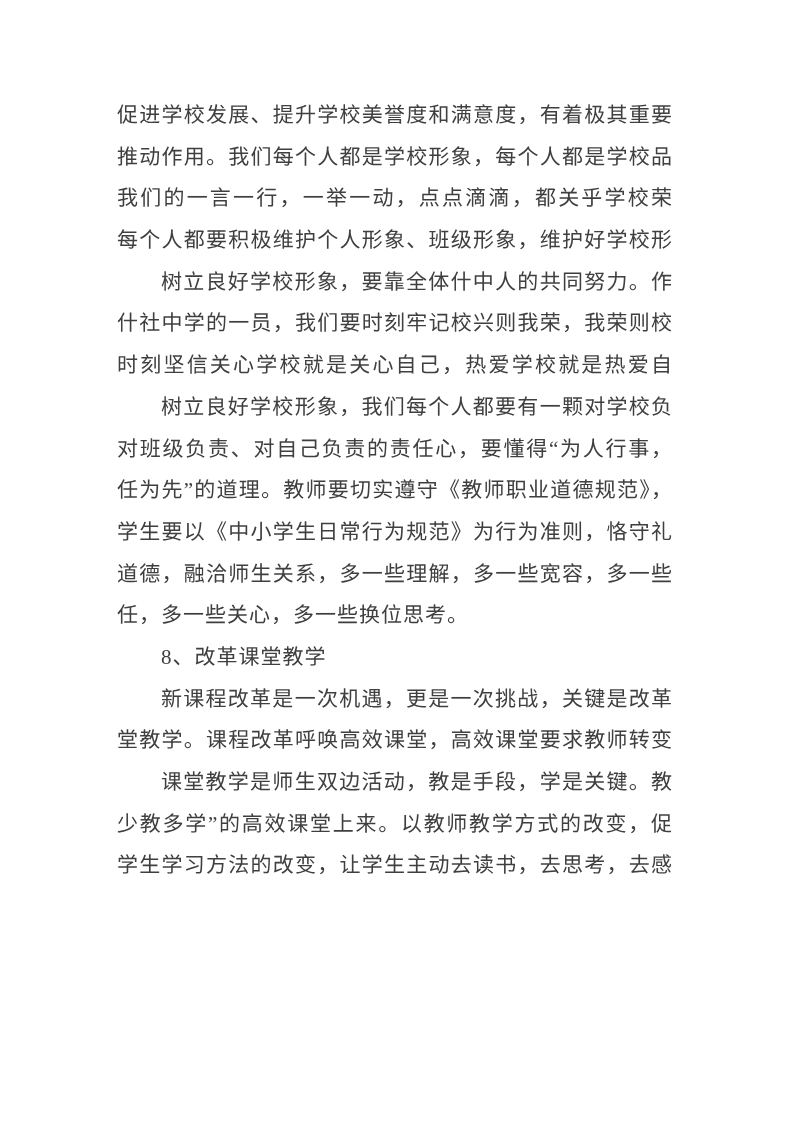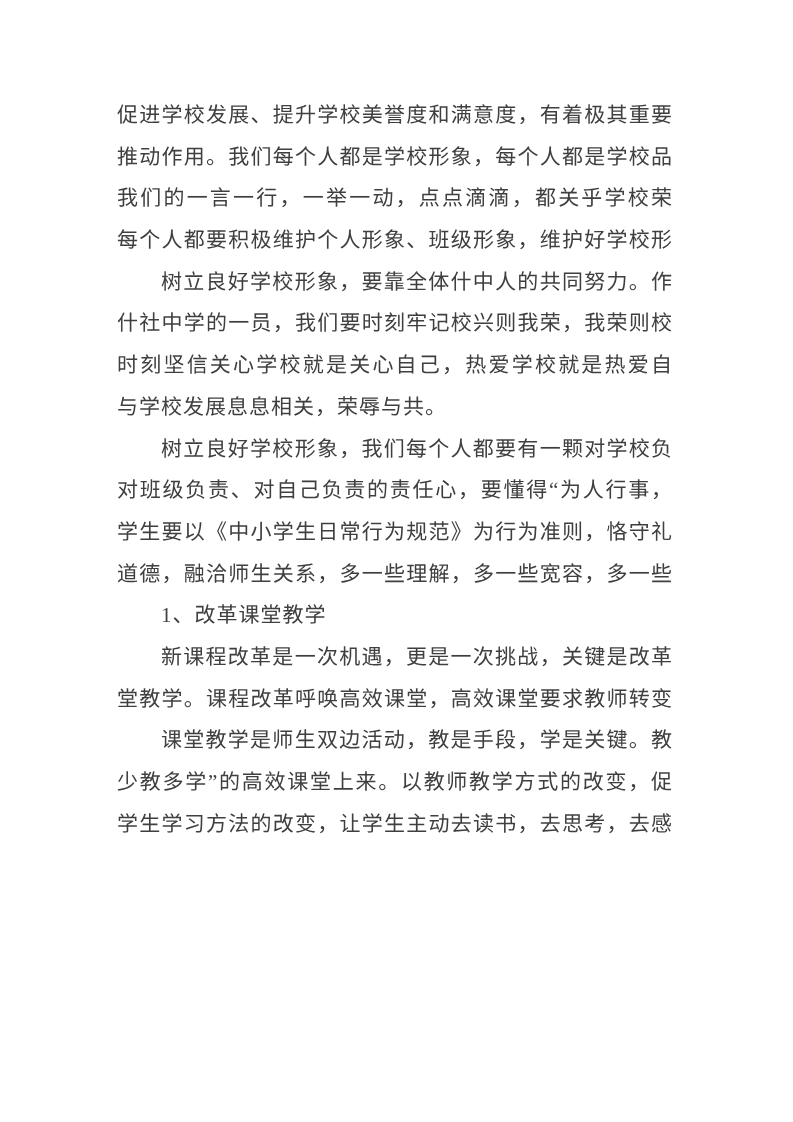--- a/index.html
+++ b/index.html
@@ -59,32 +59,33 @@
       <div class="line full">促进学校发展、提升学校美誉度和满意度，有着极其重要的</div>
       <div class="line full">推动作用。我们每个人都是学校形象，每个人都是学校品牌。</div>
       <div class="line full">我们的一言一行，一举一动，点点滴滴，都关乎学校荣辱，</div>
       <div class="line full">每个人都要积极维护个人形象、班级形象，维护好学校形象。</div>
     </div>
 
     <div class="para">
       <div class="line full indent">树立良好学校形象，要靠全体什中人的共同努力。作为</div>
       <div class="line full">什社中学的一员，我们要时刻牢记校兴则我荣，我荣则校兴，</div>
       <div class="line full">时刻坚信关心学校就是关心自己，热爱学校就是热爱自己，</div>
-      <div class="line short">与学校发展息息相关，荣辱与共。</div>
     </div>
 
     <div class="para">
       <div class="line full indent">树立良好学校形象，我们每个人都要有一颗对学校负责、</div>
       <div class="line full">对班级负责、对自己负责的责任心，要懂得“为人行事，责</div>
+      <div class="line full">任为先”的道理。教师要切实遵守《教师职业道德规范》，</div>
       <div class="line full">学生要以《中小学生日常行为规范》为行为准则，恪守礼仪</div>
       <div class="line full">道德，融洽师生关系，多一些理解，多一些宽容，多一些信</div>
+      <div class="line short">任，多一些关心，多一些换位思考。</div>
     </div>
 
     <div class="para">
-      <div class="line short indent">1、改革课堂教学</div>
+      <div class="line short indent">8、改革课堂教学</div>
     </div>
 
     <div class="para">
       <div class="line full indent">新课程改革是一次机遇，更是一次挑战，关键是改革课</div>
       <div class="line full">堂教学。课程改革呼唤高效课堂，高效课堂要求教师转变教</div>
     </div>
 
     <div class="para">
       <div class="line full indent">课堂教学是师生双边活动，教是手段，学是关键。教师</div>
       <div class="line full">少教多学”的高效课堂上来。以教师教学方式的改变，促使</div>

